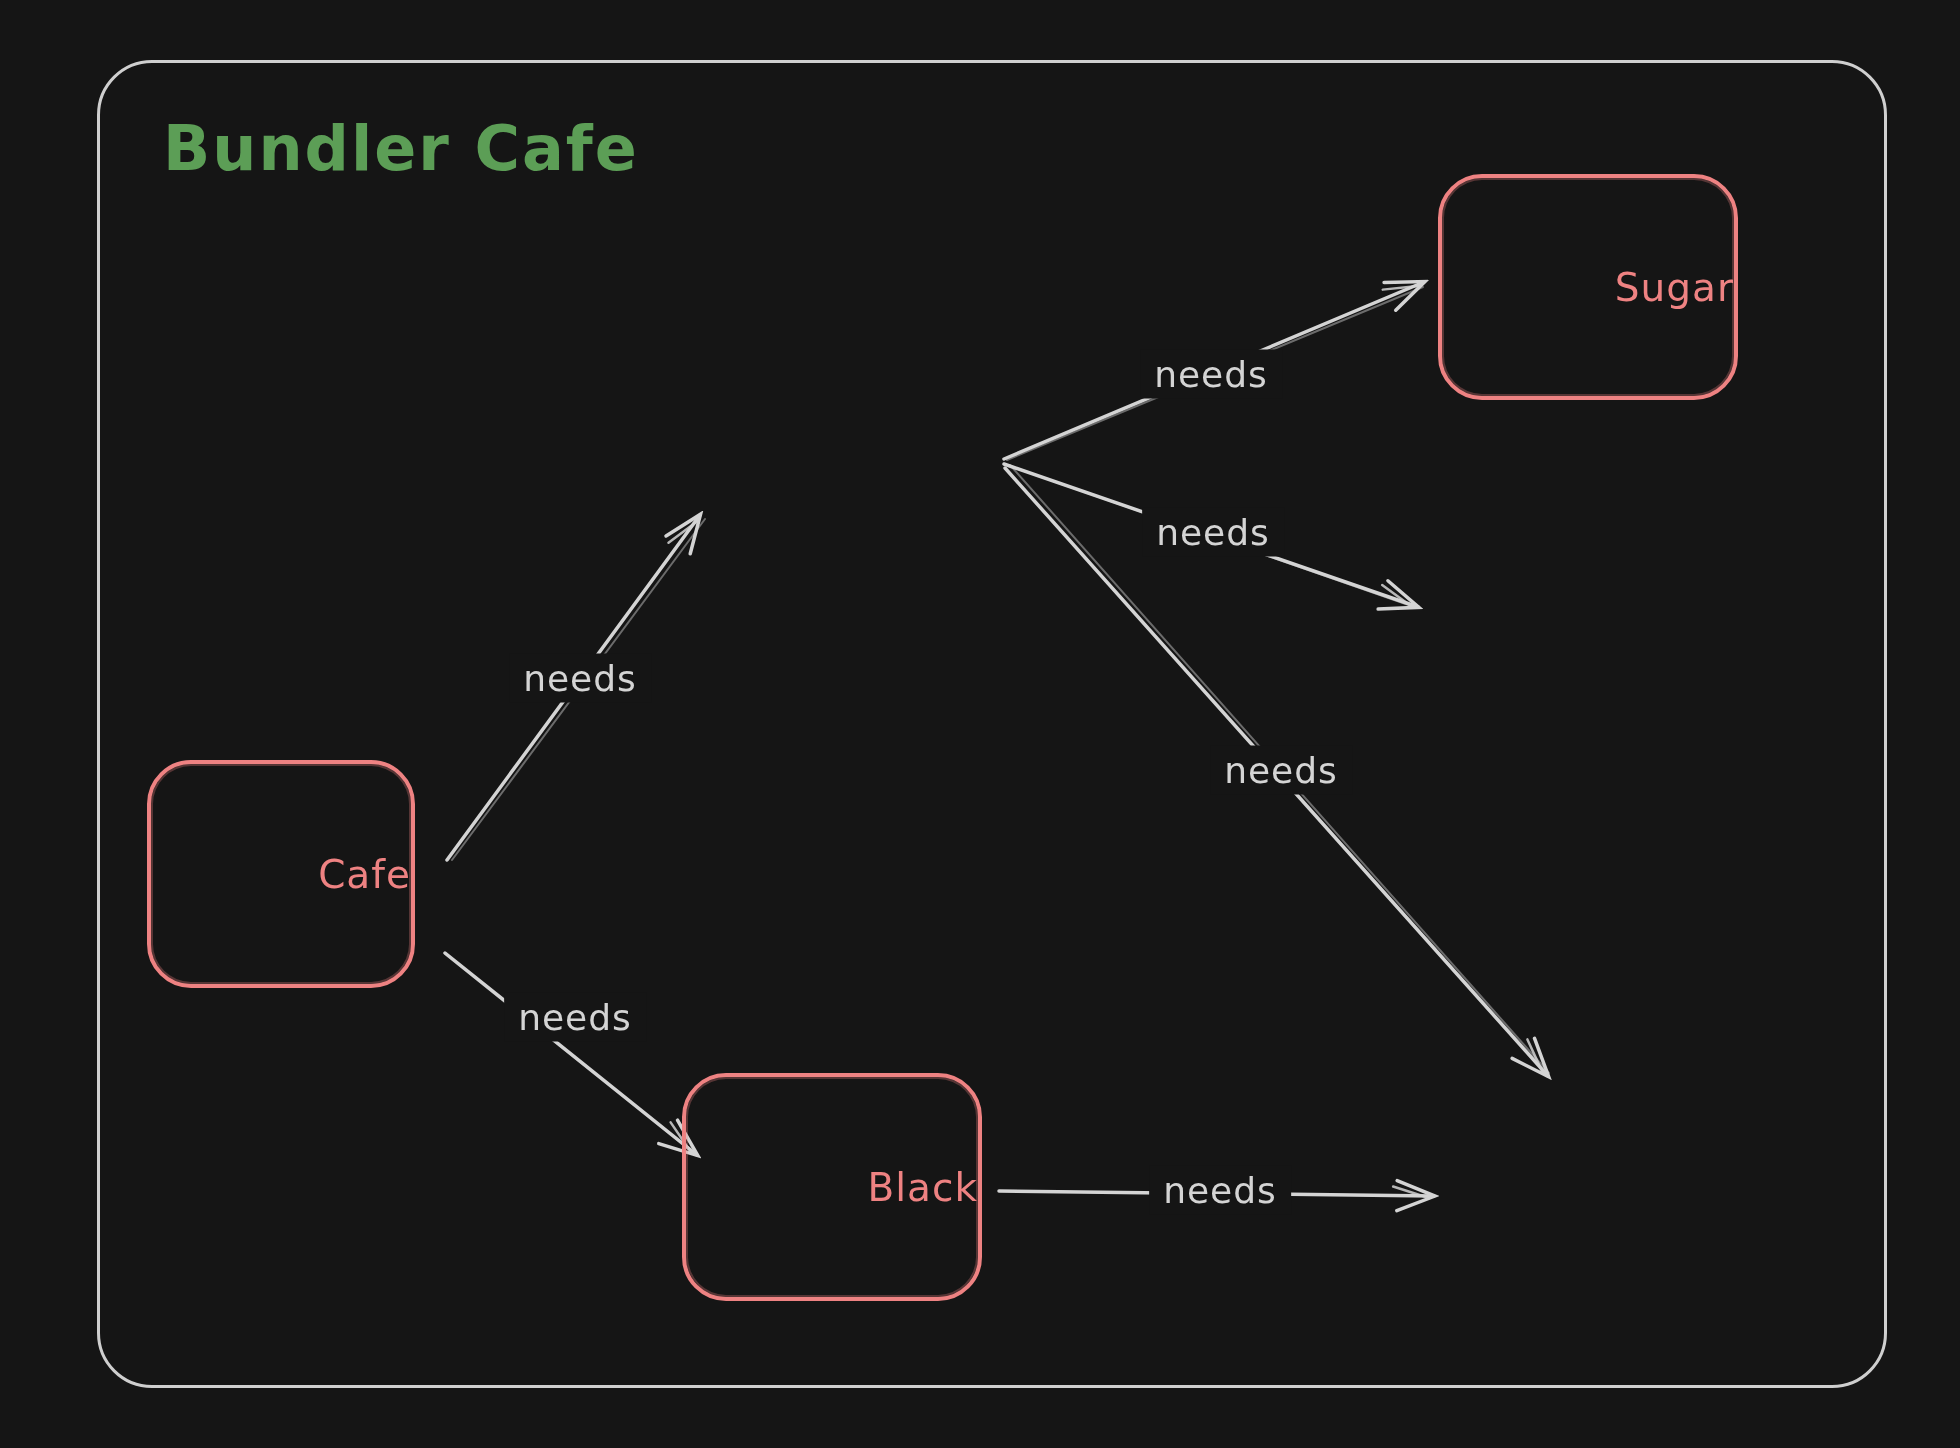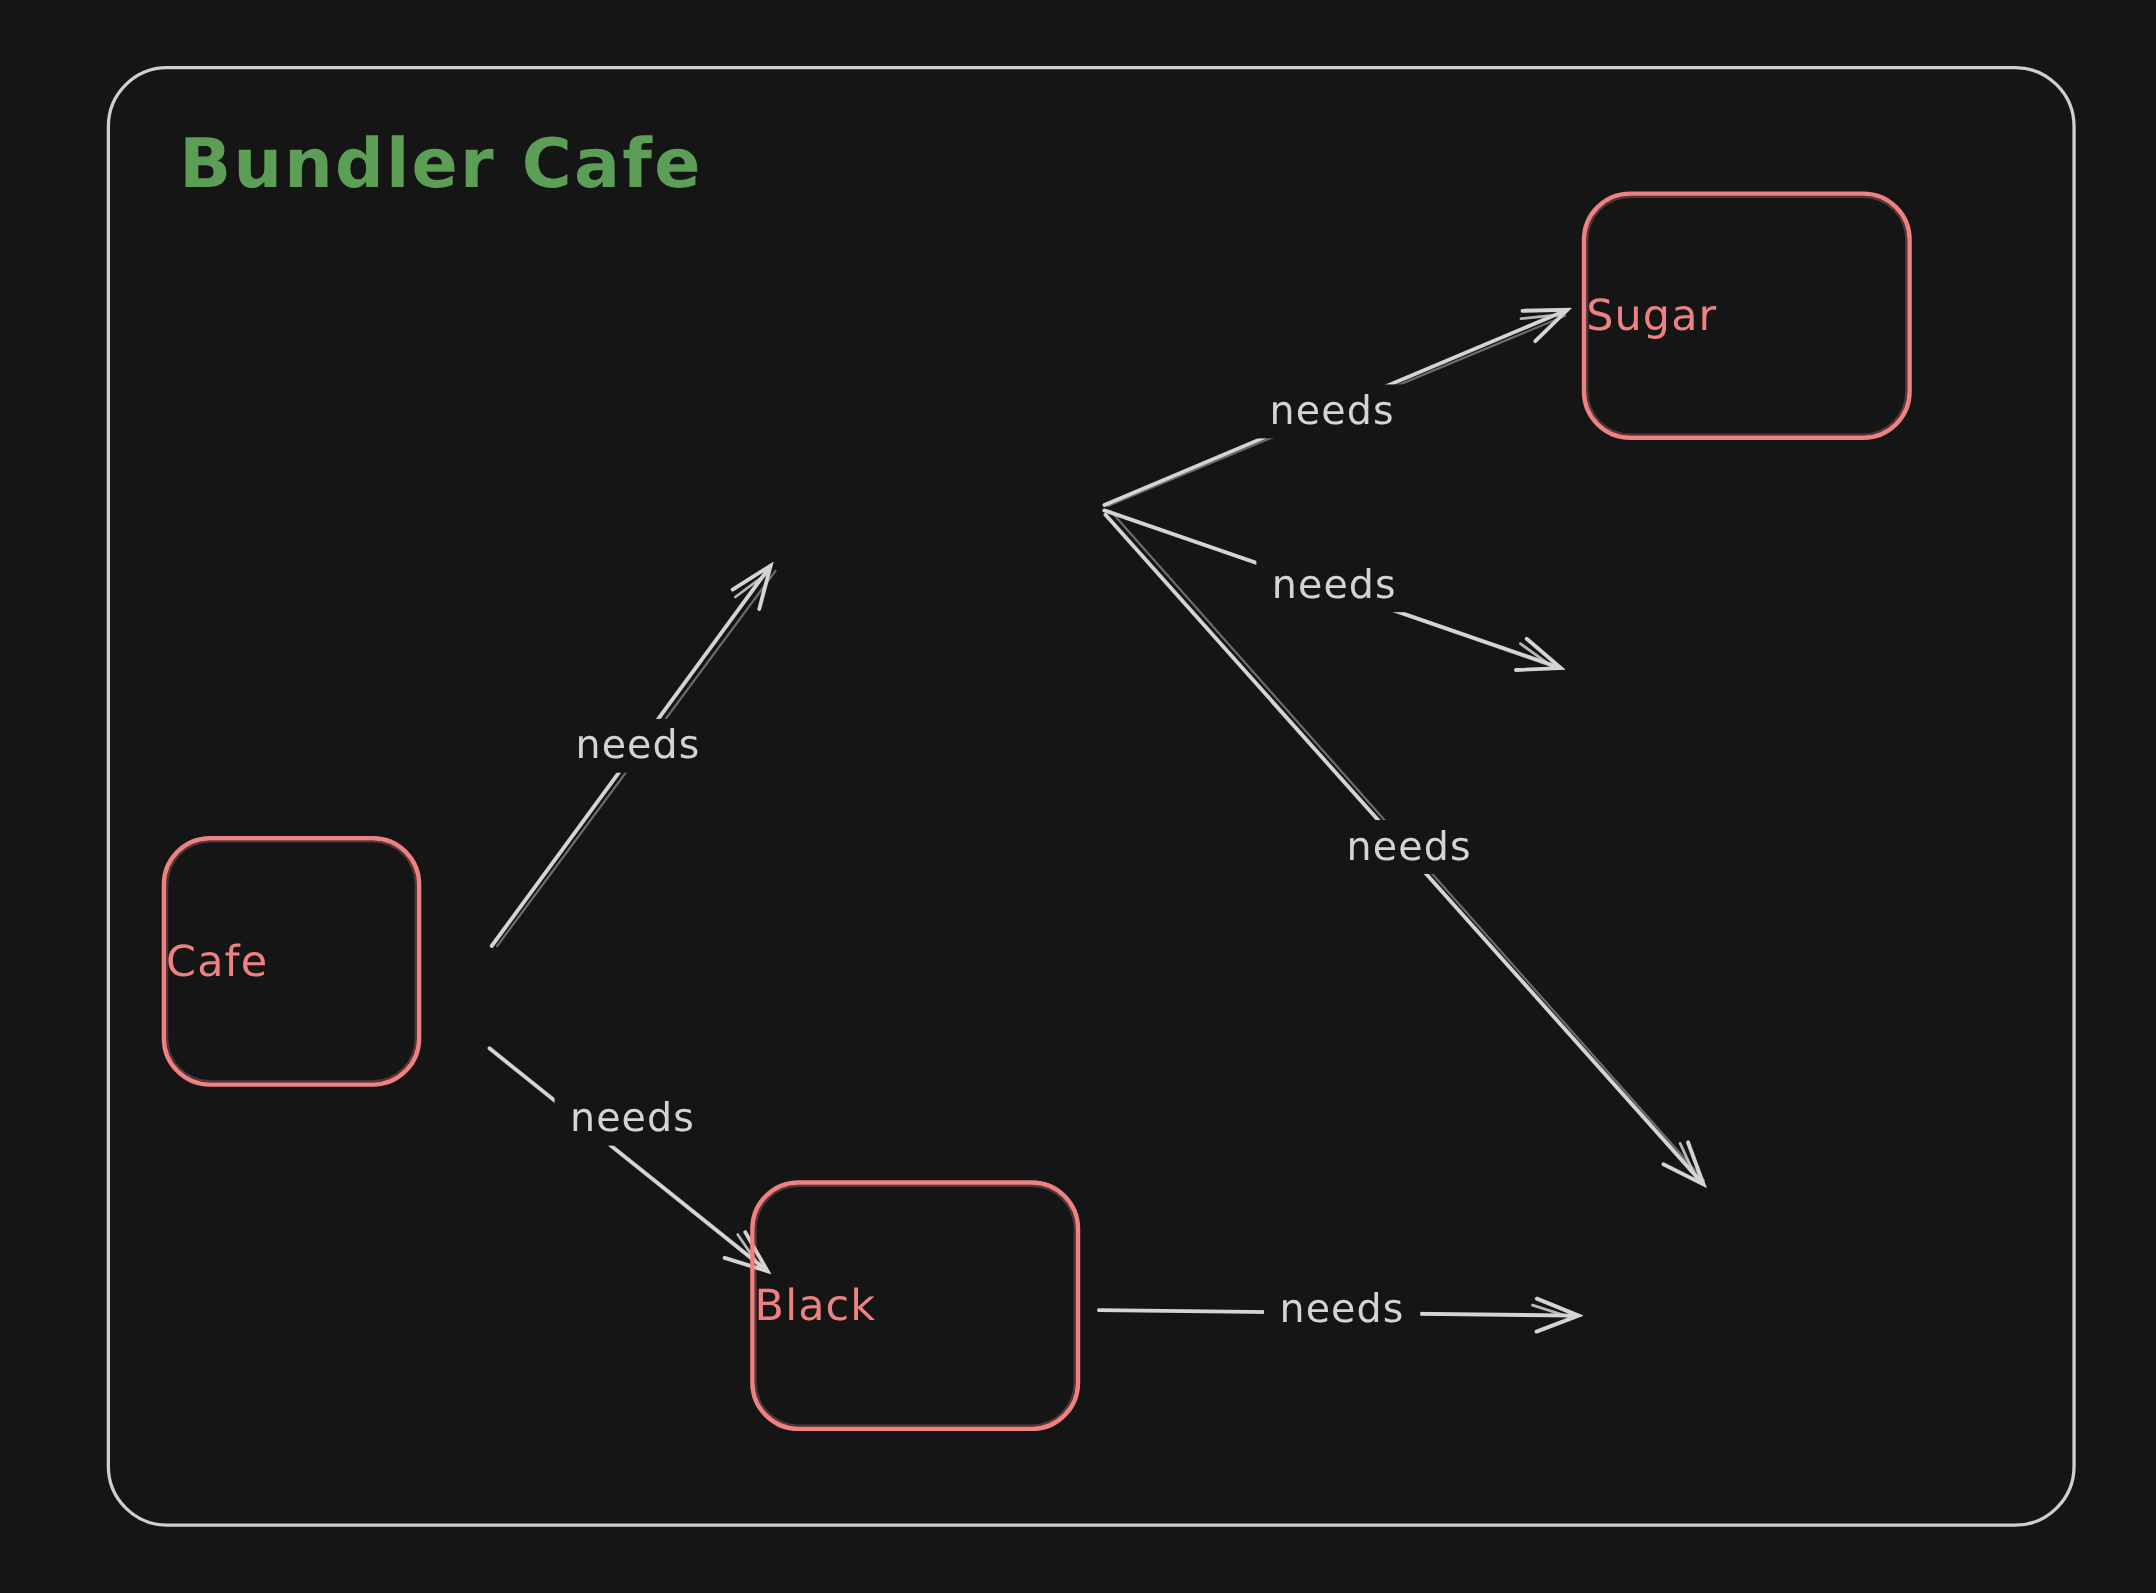--- a/index.html
+++ b/index.html
@@ -37,21 +37,21 @@
     white-space: nowrap;
   }
   .node {
     position: absolute;
     border: 4px solid var(--node, #ee8282);
     border-radius: 44px;
     box-sizing: border-box;
     box-shadow: inset 0 0 0 2px rgba(238, 130, 130, 0.30);
     display: flex;
     align-items: center;
-    justify-content: flex-start;
+    justify-content: flex-end;
   }
   .node-label {
     color: var(--node, #ee8282);
     font-size: 39px;
     letter-spacing: 1px;
     white-space: nowrap;
   }
   #edges-layer {
     position: absolute;
     left: 0;
@@ -114,21 +114,21 @@
     <path class="edge-ghost" d="M1006,462 L1416,605" transform="translate(1,3)"></path>
     <path class="edge" d="M1004,464 L1418,607" marker-end="url(#arrowhead)"></path>
 
     <path class="edge-ghost" d="M1007,466 L1546,1074" transform="translate(3,-1)"></path>
     <path class="edge" d="M1005,468 L1548,1076" marker-end="url(#arrowhead)"></path>
 
     <path class="edge-ghost" d="M1001,1188 L1432,1193" transform="translate(0,3)"></path>
     <path class="edge" d="M999,1191 L1434,1196" marker-end="url(#arrowhead)"></path>
   </svg>
 
-  <div class="node" style="left:147px; top:760px; width:236px; height:228px;">
+  <div class="node" style="left:147px; top:760px; width:268px; height:228px;">
     <span class="node-label">Cafe</span>
   </div>
 
 
   <div class="node" style="left:1438px; top:174px; width:300px; height:226px;">
     <span class="node-label">Sugar</span>
   </div>
 
 
   <div class="node" style="left:682px; top:1073px; width:300px; height:228px;">

